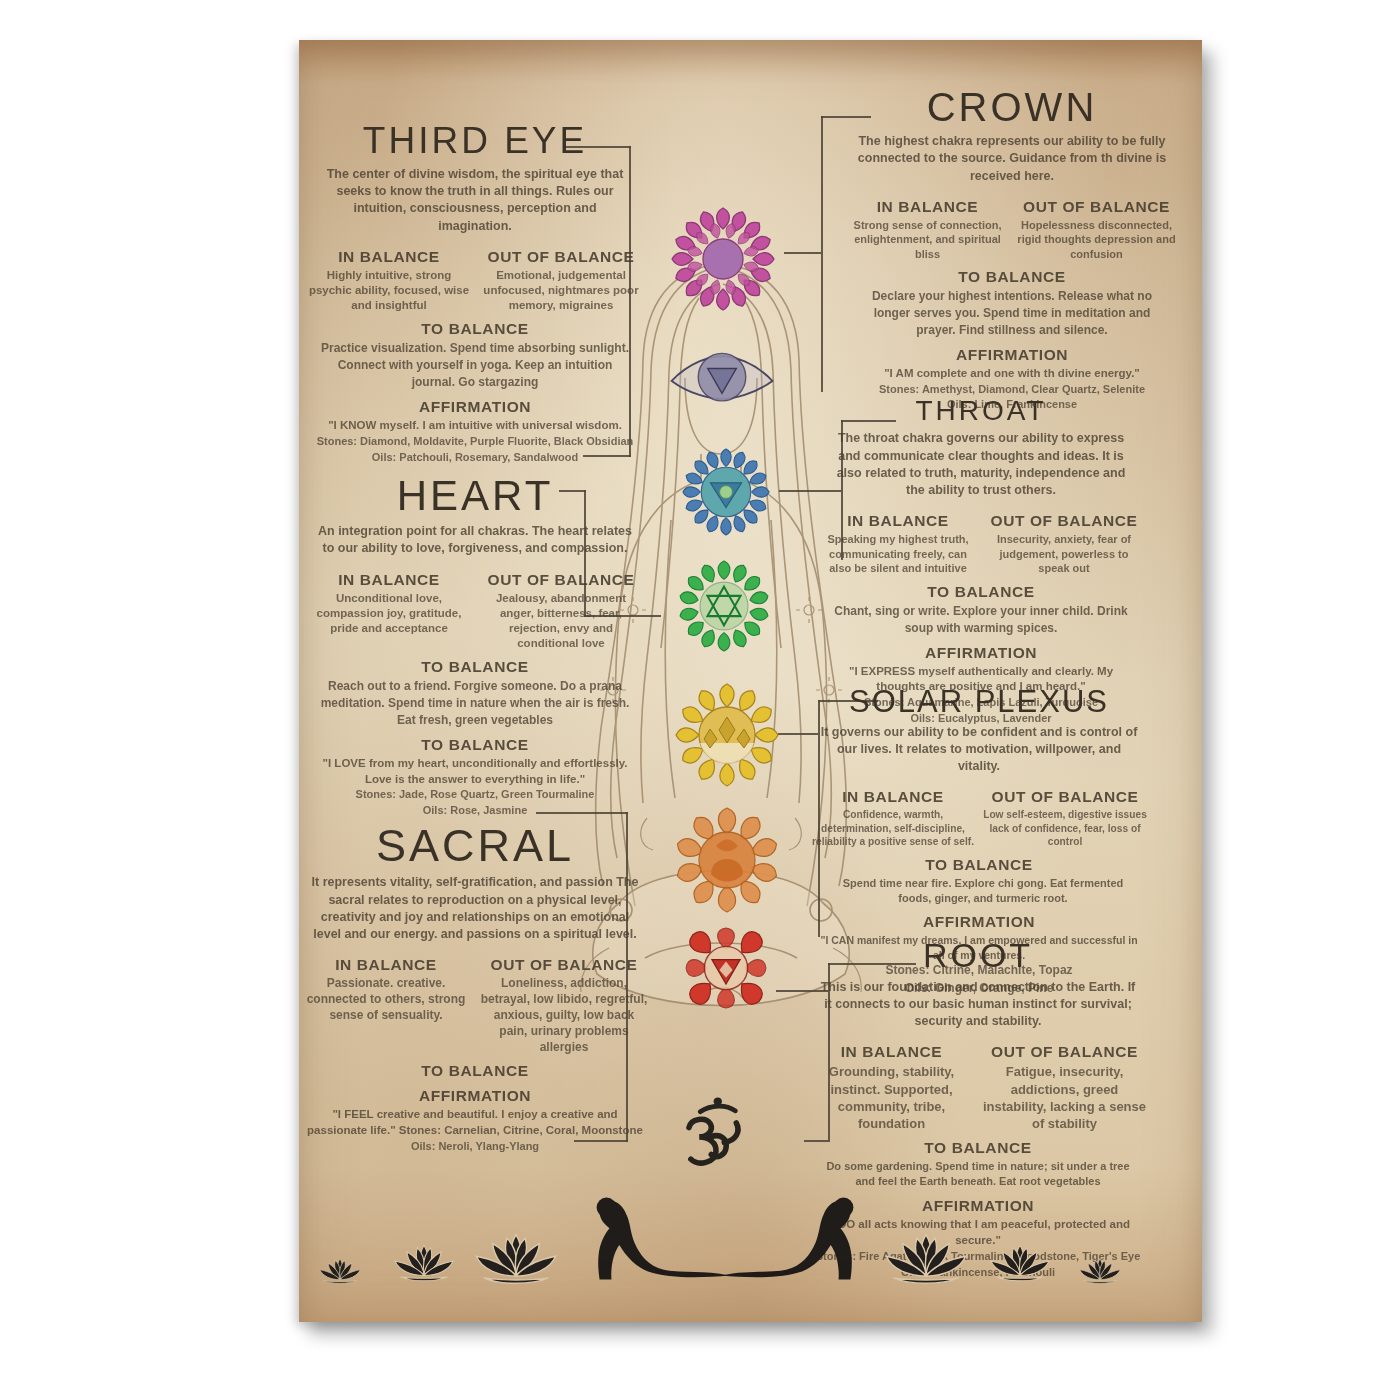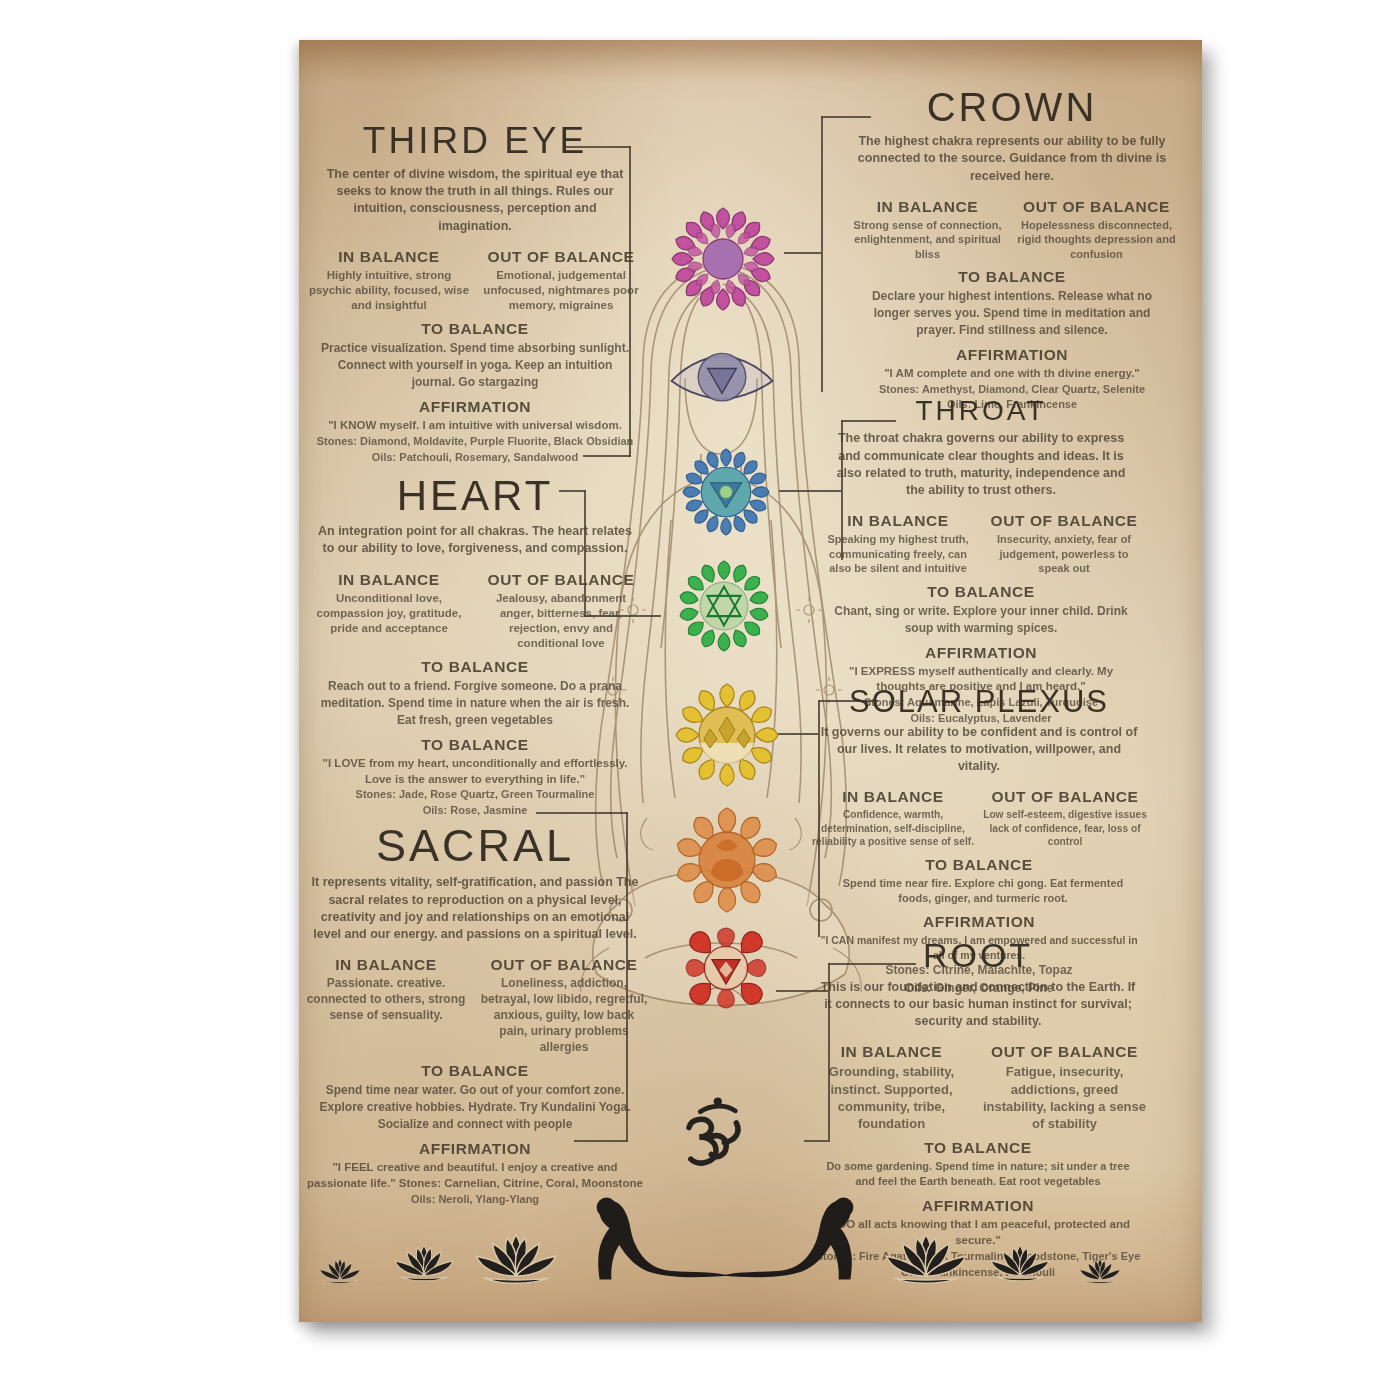--- a/index.html
+++ b/index.html
@@ -375,21 +375,20 @@
         <div class="bal-col">
           <div class="sub-h">IN BALANCE</div>
           <div class="bal-text">Passionate. creative. connected to others, strong sense of sensuality.</div>
         </div>
         <div class="bal-col">
           <div class="sub-h">OUT OF BALANCE</div>
           <div class="bal-text">Loneliness, addiction, betrayal, low libido, regretful, anxious, guilty, low back pain, urinary problems allergies</div>
         </div>
       </div>
       <div class="sub-h">TO BALANCE</div>
-      <div class="body-text">Spend time near water. Go out of your comfort zone. Explore creative hobbies. Hydrate. Try Kundalini Yoga. Socialize and connect with people</div>
       <div class="sub-h">AFFIRMATION</div>
       <div class="affirm-text">"I FEEL creative and beautiful. I enjoy a creative and passionate life." Stones: Carnelian, Citrine, Coral, Moonstone</div>
       <div class="small-text">Oils: Neroli, Ylang-Ylang</div>
     </section>
   <section class="section" id="sec-crown">
       <div class="sec-title">CROWN</div>
       <div class="sec-desc">The highest chakra represents our ability to be fully connected to the source. Guidance from th divine is received here.</div>
       <div class="bal-row">
         <div class="bal-col">
           <div class="sub-h">IN BALANCE</div>

